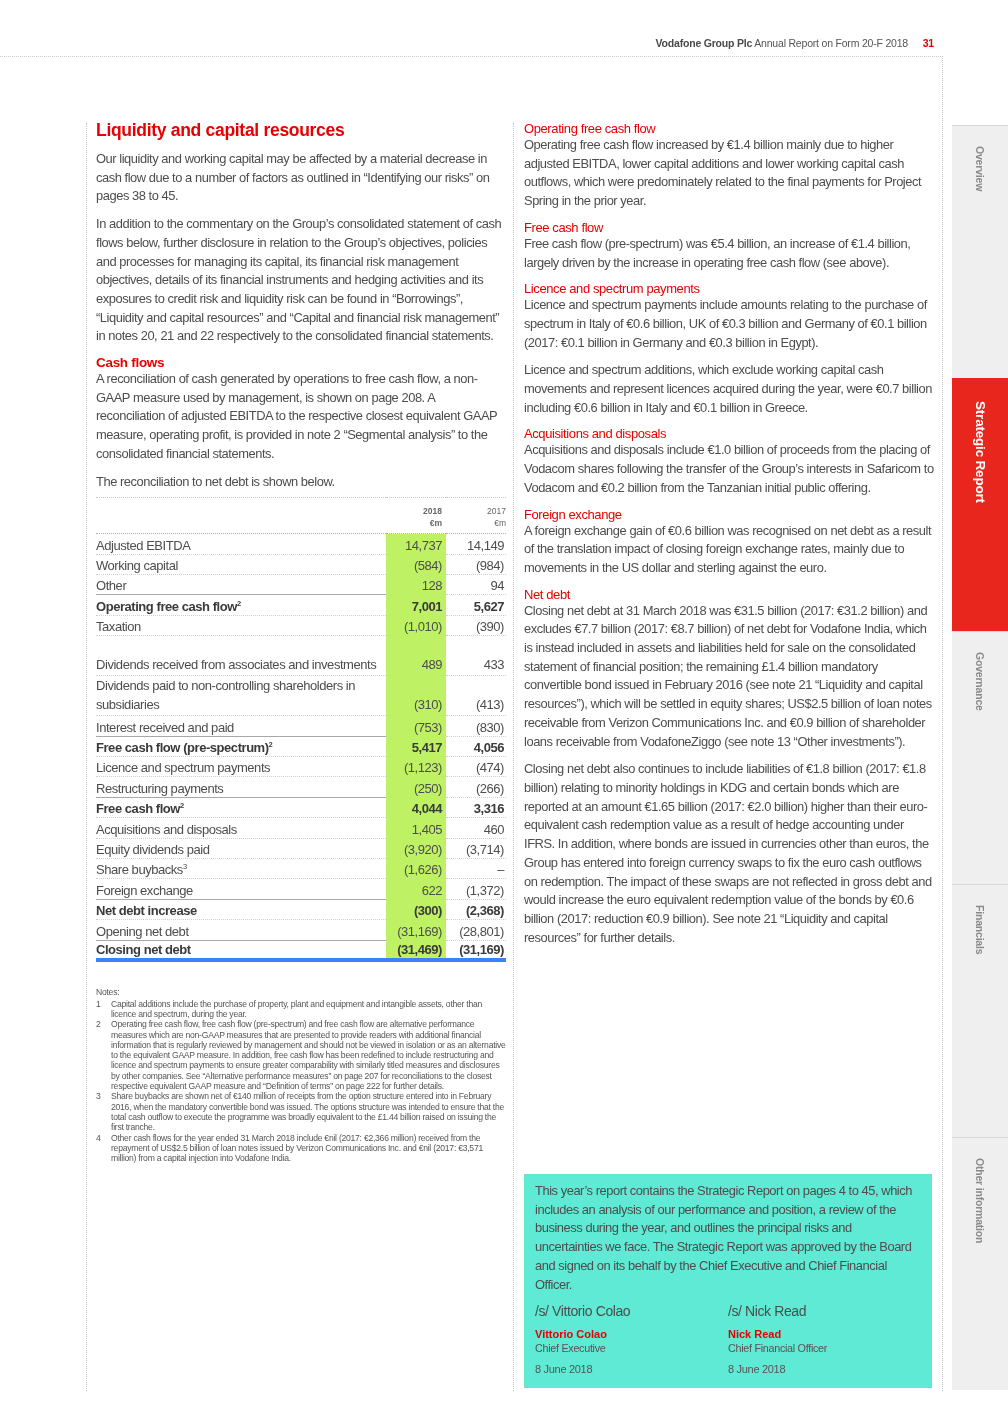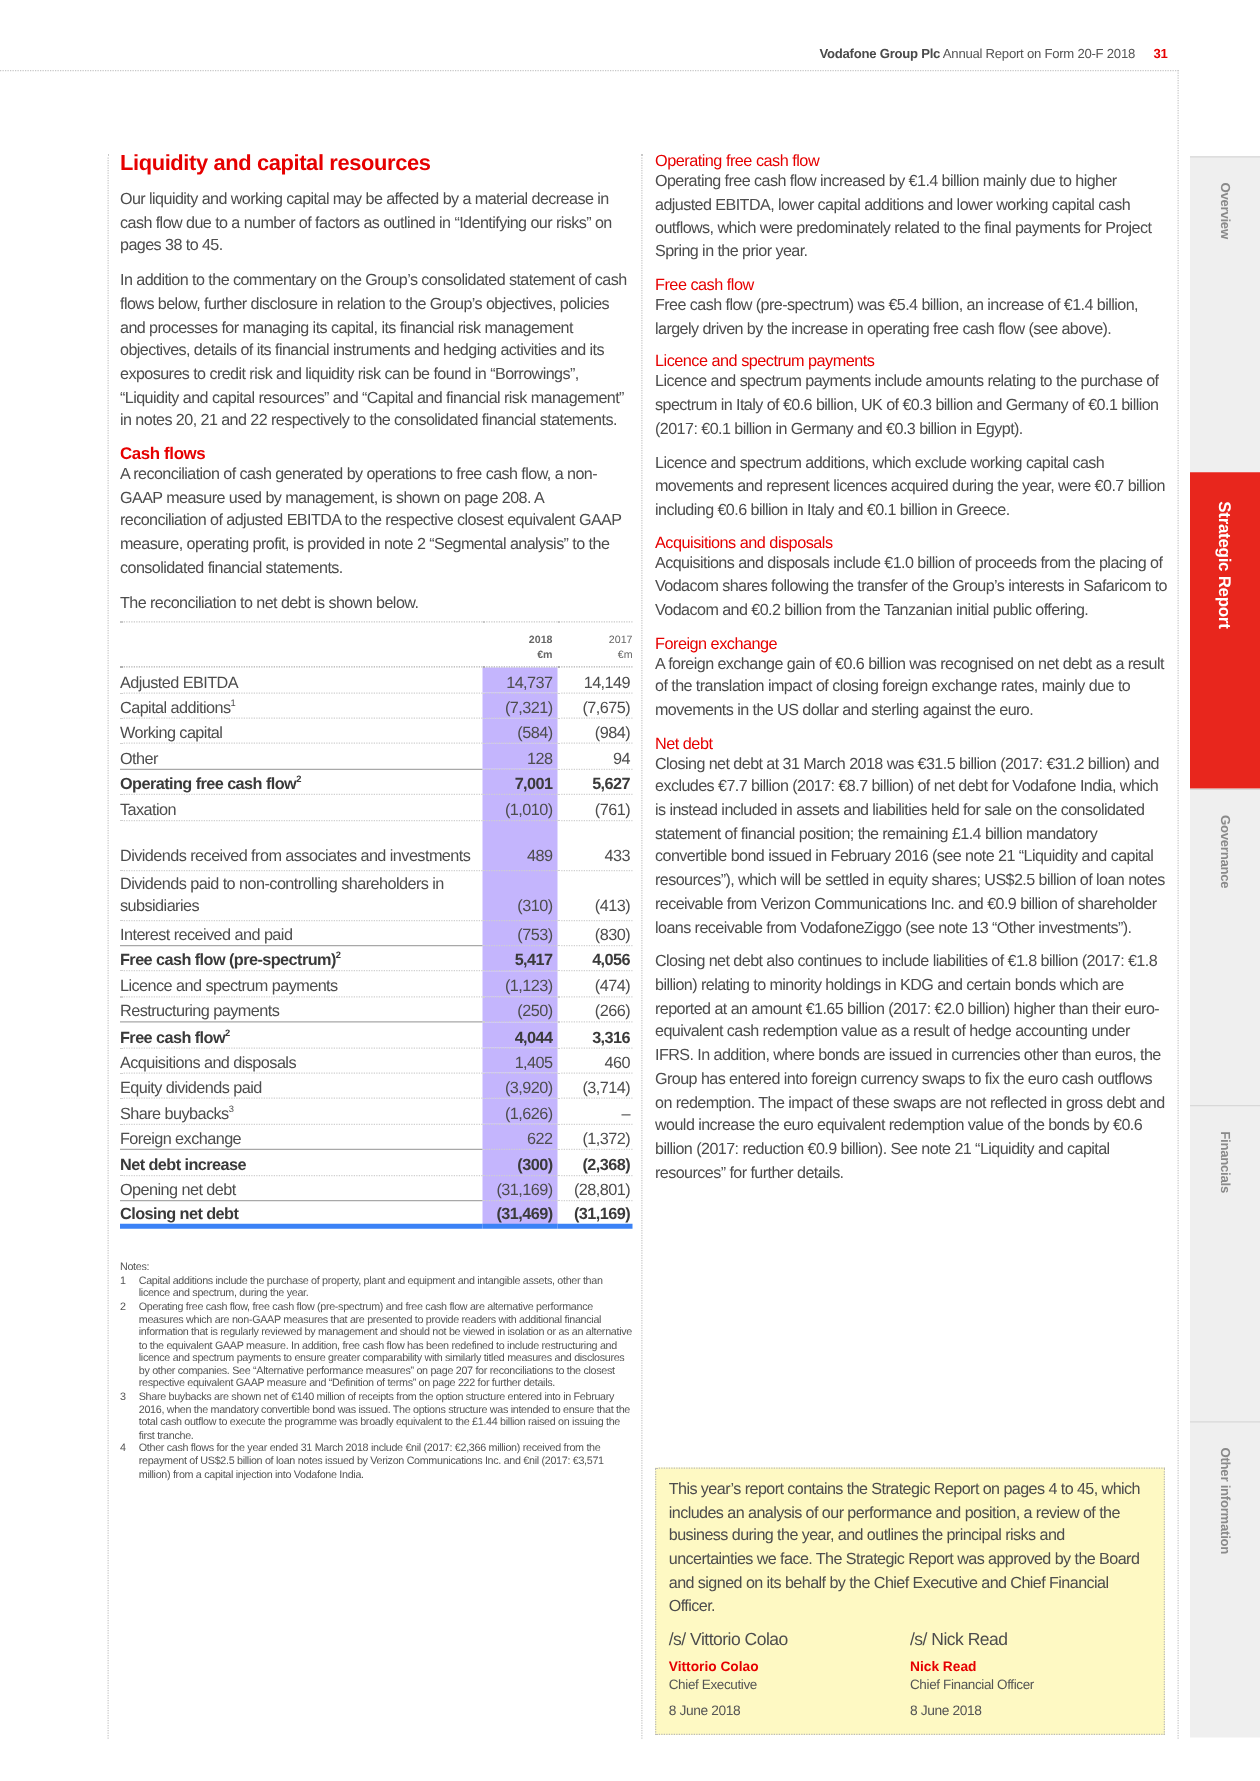--- a/index.html
+++ b/index.html
@@ -30,39 +30,39 @@
   .col-right p.body { margin-bottom: 9px; }
 
   
   .tbl { width: 410px; margin-top: -3px; border-collapse: collapse; }
   .tbl .hd-row { height: 36px; border-top: 1px dotted #c8c8c8; border-bottom: 1px dotted #b0b0b0; }
   .tbl .hd { font-size: 8.5px; text-align: right; font-weight: bold; color: #666; line-height: 12px; vertical-align: bottom; padding-bottom: 4px; }
   .tbl .hd.y17 { font-weight: normal; }
   .tbl tr.r td { font-size: 13px; letter-spacing: -0.45px; color: #4d4d4d; border-bottom: 1px dotted #d0d0d0; height: 20.4px; vertical-align: bottom; padding-bottom: 1px; }
   .tbl tr.r.two td { height: 40px; line-height: 18.5px; }
   .tbl td.lbl { width: 290px; }
-  .tbl td.v18 { width: 60px; text-align: right; background: #c4b5fd; padding-right: 4px; }
+  .tbl td.v18 { width: 60px; text-align: right; background: #bef264; padding-right: 4px; }
   .tbl td.v17 { width: 60px; text-align: right; padding-right: 2px; }
   .tbl .hd.v18c { background: transparent; padding-right: 4px; }
   .tbl tr.b td { font-weight: bold; color: #3a3a3a; }
   .tbl tr.b td.lbl { border-top: 1px solid #a8a8a8; }
   .tbl tr.last td { border-bottom: 4px solid #3b82f6; }
   sup { font-size: 7.5px; vertical-align: super; line-height: 0; }
 
   
   .notes { margin-top: 25px; font-size: 8.6px; line-height: 10.3px; color: #555; letter-spacing: -0.25px; }
   .notes .ntitle { margin-bottom: 1px; }
   .notes .note { display: flex; }
   .notes .note .num { width: 15px; flex: none; }
   .notes .note .txt { flex: 1; }
 
   
   .sigbox {
     position: absolute; left: 524px; top: 1174px; width: 408px; height: 214px;
-    background: #fef9c3; border: 1px dotted #bbb; padding: 7px 10px 0 10px;
+    background: #5eead4; border: 1px dotted #bbb; padding: 7px 10px 0 10px;
   }
   .sigbox p { font-size: 12.9px; line-height: 18.7px; letter-spacing: -0.45px; color: #4d4d4d; }
   .sigs { display: flex; margin-top: 9px; justify-content: flex-end; }
   .sig { width: 203px; }
   .sig .s { font-size: 14px; letter-spacing: -0.4px; color: #4d4d4d; margin-bottom: 9px; }
   .sig .nm { font-size: 11px; font-weight: bold; color: #e60000; }
   .sig .rl { font-size: 10.8px; color: #555; margin-top: 2px; letter-spacing: -0.3px; }
   .sig .dt { font-size: 11px; color: #555; margin-top: 9px; letter-spacing: -0.3px; }
 
   
@@ -114,43 +114,38 @@
       </td>
     </tr>
     </tbody>
       <tbody id="tbl-body">
         <tr class="r">
           <td class="lbl"><span>Adjusted EBITDA</span><sup></sup></td>
           <td class="v18">14,737</td>
           <td class="v17">14,149</td>
         </tr>
         <tr class="r">
-          <td class="lbl"><span>Capital additions</span><sup>1</sup></td>
-          <td class="v18">(7,321)</td>
-          <td class="v17">(7,675)</td>
-        </tr>
-        <tr class="r">
           <td class="lbl"><span>Working capital</span><sup></sup></td>
           <td class="v18">(584)</td>
           <td class="v17">(984)</td>
         </tr>
         <tr class="r">
           <td class="lbl"><span>Other</span><sup></sup></td>
           <td class="v18">128</td>
           <td class="v17">94</td>
         </tr>
         <tr class="r b">
           <td class="lbl"><span>Operating free cash flow</span><sup>2</sup></td>
           <td class="v18">7,001</td>
           <td class="v17">5,627</td>
         </tr>
         <tr class="r">
           <td class="lbl"><span>Taxation</span><sup></sup></td>
           <td class="v18">(1,010)</td>
-          <td class="v17">(761)</td>
+          <td class="v17">(390)</td>
         </tr>
         <tr class="r two">
           <td class="lbl"><span>Dividends received from associates and investments</span><sup></sup></td>
           <td class="v18">489</td>
           <td class="v17">433</td>
         </tr>
         <tr class="r two">
           <td class="lbl"><span>Dividends paid to non-controlling shareholders in subsidiaries</span><sup></sup></td>
           <td class="v18">(310)</td>
           <td class="v17">(413)</td>

